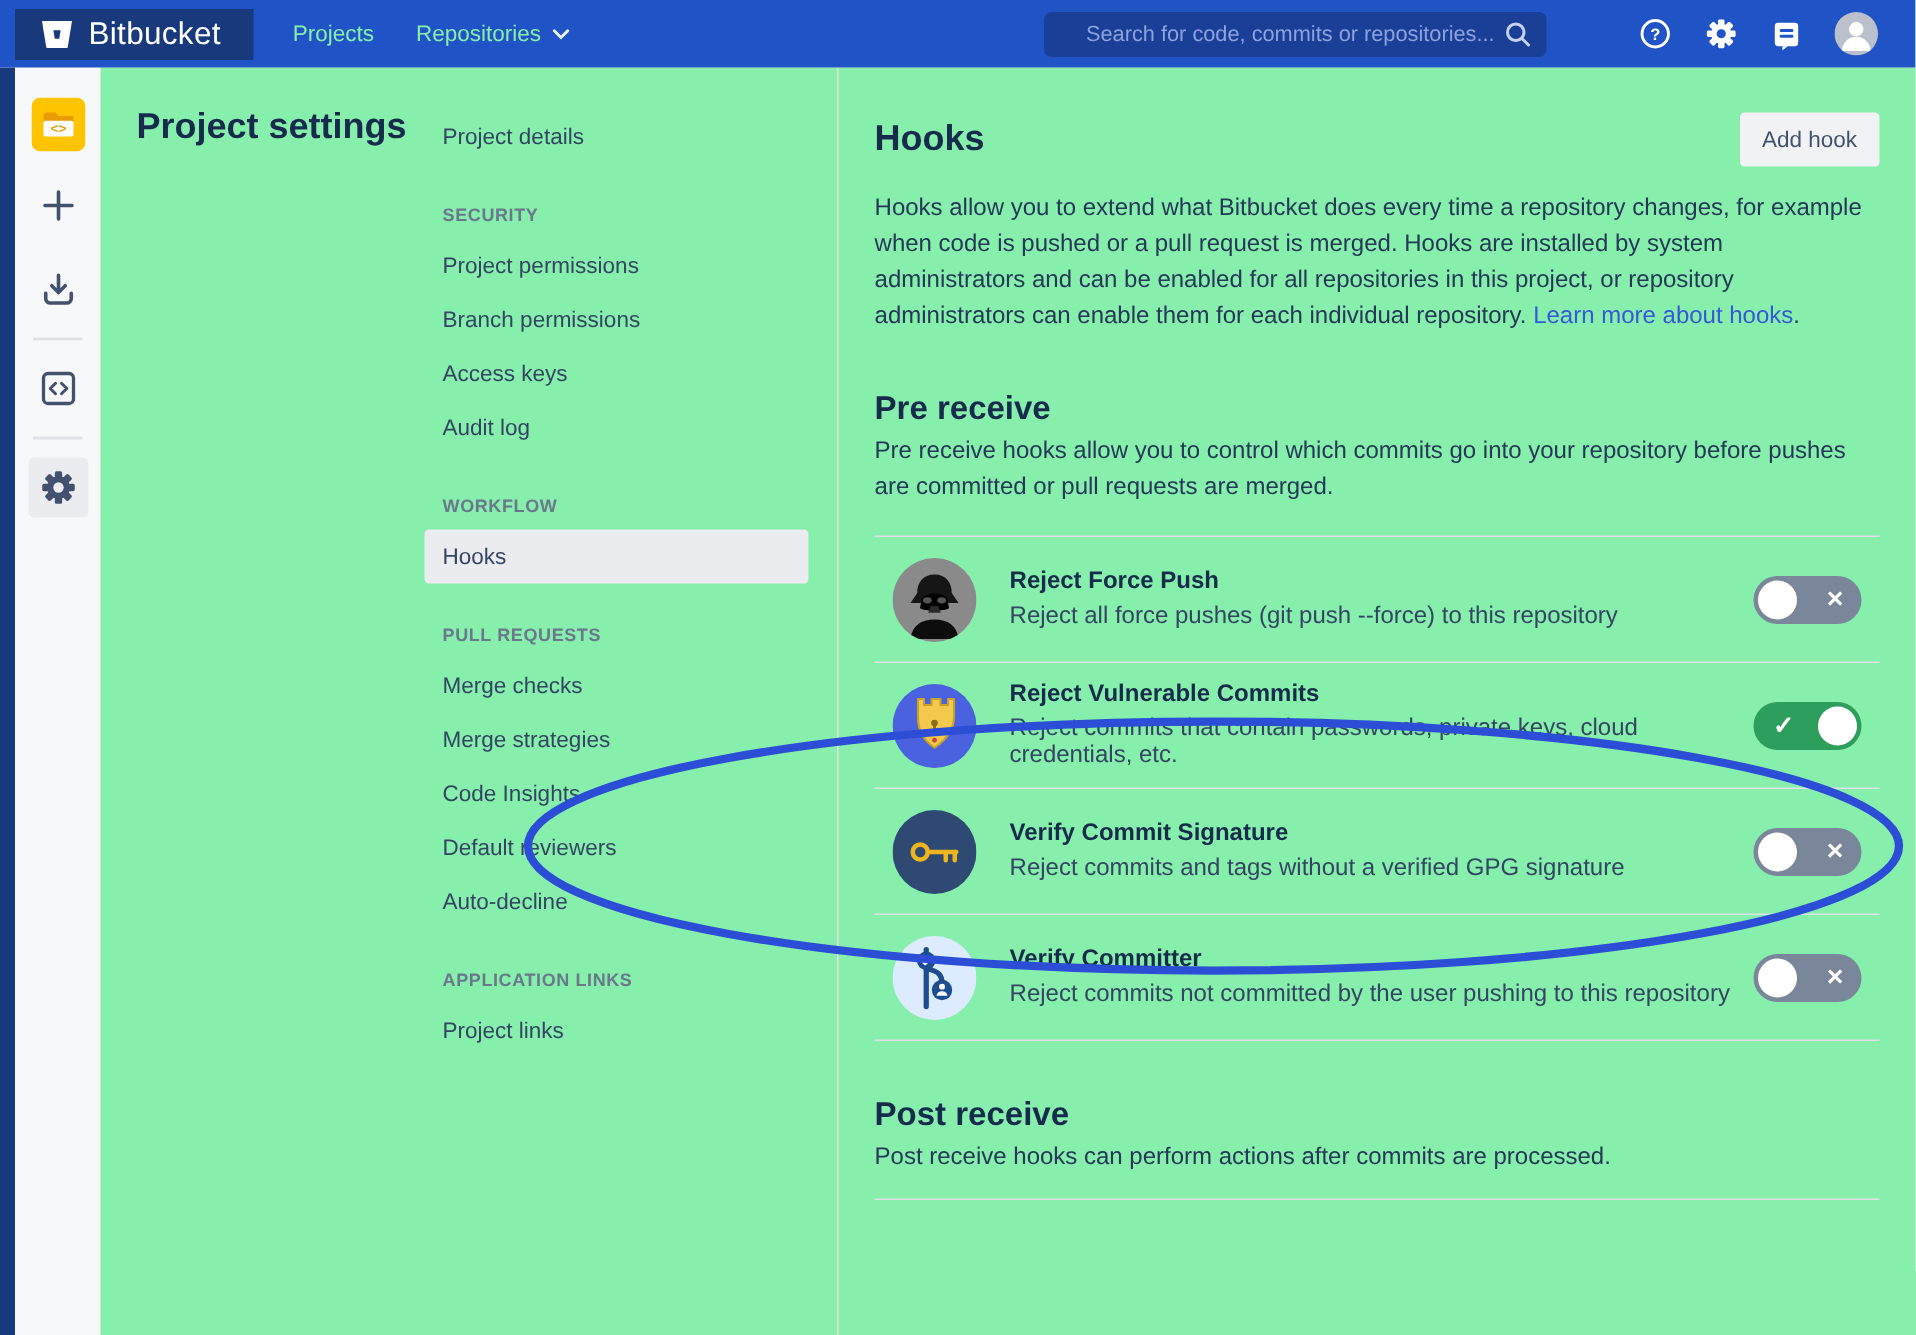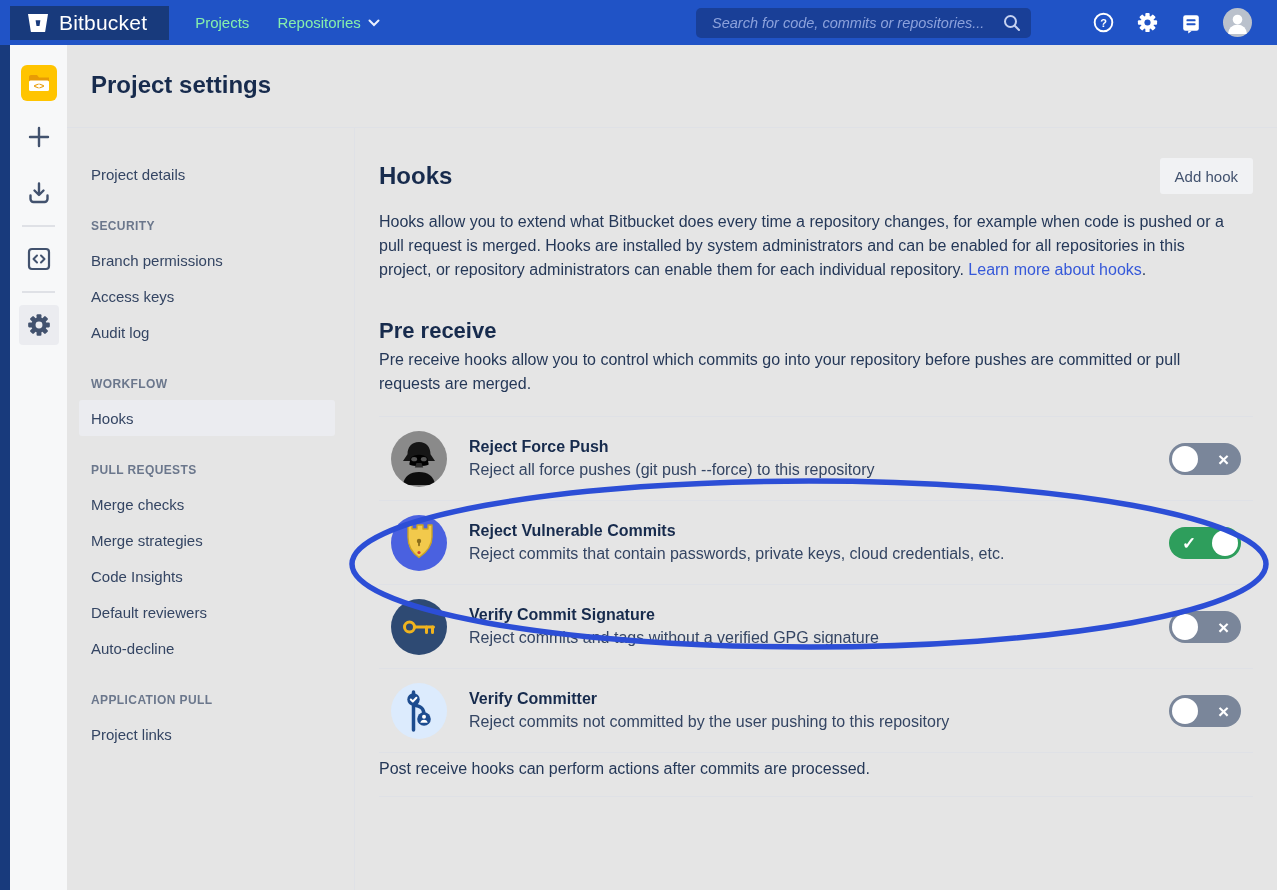--- a/index.html
+++ b/index.html
@@ -8,36 +8,36 @@
 .page{position:relative;width:1277px;height:890px;overflow:hidden;}
 
 
 .topnav{position:relative;height:45px;background:#2053C6;display:flex;align-items:center;padding-left:10px;}
 .logo-block{height:34px;background:#183A7C;display:flex;align-items:center;gap:9px;padding:0 22px 0 16px;cursor:pointer;}
 .brand{color:#fff;font-size:21px;font-weight:500;letter-spacing:.2px;}
 .topnav-menu{display:flex;align-items:center;margin-left:12px;height:45px;}
 .topnav-item{color:#86efac;font-size:15px;padding:0 14px;height:45px;display:flex;align-items:center;gap:7px;cursor:pointer;text-decoration:none;font-weight:500;}
 .topnav-right{margin-left:auto;display:flex;align-items:center;gap:21px;padding-right:25px;}
 .searchbox{position:relative;width:335px;height:30px;background:#193F97;border-radius:5px;display:flex;align-items:center;margin-right:40px;}
-.searchbox input{flex:1;background:transparent;border:none;outline:none;color:#fff;font-size:14.5px;padding:0 34px 0 16px;font-family:inherit;font-style:italic;}
+.searchbox input{flex:1;background:transparent;border:none;outline:none;color:#fff;font-size:14.5px;padding:0 34px 0 28px;font-family:inherit;}
 .searchbox input::placeholder{color:#8CA2DC;}
 .searchbox .sicon{position:absolute;right:9px;top:5px;display:flex;}
 .tn-icon{display:flex;cursor:pointer;}
 
 
 .shell{display:flex;height:845px;}
 .rail{width:10px;background:#183A7C;}
 .iconbar{width:57px;background:#F7F8F9;display:flex;flex-direction:column;align-items:center;padding-top:20px;}
 .proj-avatar{width:36px;height:36px;cursor:pointer;border:none;background:none;padding:0;}
 .ib-btn{background:none;border:none;margin-top:16px;width:40px;height:40px;display:flex;align-items:center;justify-content:center;cursor:pointer;border-radius:4px;}
 .ib-btn.selected{background:#EBECF0;}
 .ib-divider{width:33px;border:none;border-top:2px solid #DFE1E6;margin:12px 0 -4px;}
 
 
-.content-region{flex:1;background:#e5e5e5;display:flex;flex-direction:column;}
+.content-region{flex:1;background:#86efac;display:flex;flex-direction:row;}
 .page-title{font-size:24px;font-weight:600;color:#172B4D;padding:26px 0 0 24px;height:82px;}
 .hdr-divider{border:none;border-top:1px solid #DFE1E6;}
 .columns{display:flex;flex:1;}
 
 
 .sidenav{width:288px;border-right:1px solid #DFE1E6;padding:28px 19px 0 12px;}
 .nav-item{height:36px;display:flex;align-items:center;padding:0 12px;font-size:15px;color:#344563;border-radius:3px;cursor:pointer;}
 .nav-item.selected{background:#EBECF0;}
 .nav-group-header{margin:24px 12px 6px;font-size:12px;font-weight:700;color:#6B778C;letter-spacing:.4px;line-height:20px;}
 
@@ -202,20 +202,21 @@
   <div class="nav-group">
 
     <div class="nav-group-items">
                 <div class="nav-item">Project details</div>
               </div>
   </div>
 
   <div class="nav-group">
     <div class="nav-group-header">SECURITY</div>
     <div class="nav-group-items">
+                <div class="nav-item">Project permissions</div>
                 <div class="nav-item">Branch permissions</div>
                 <div class="nav-item">Access keys</div>
                 <div class="nav-item">Audit log</div>
               </div>
   </div>
 
   <div class="nav-group">
     <div class="nav-group-header">WORKFLOW</div>
     <div class="nav-group-items">
                 <div class="nav-item selected">Hooks</div>
@@ -227,21 +228,21 @@
     <div class="nav-group-items">
                 <div class="nav-item">Merge checks</div>
                 <div class="nav-item">Merge strategies</div>
                 <div class="nav-item">Code Insights</div>
                 <div class="nav-item">Default reviewers</div>
                 <div class="nav-item">Auto-decline</div>
               </div>
   </div>
 
   <div class="nav-group">
-    <div class="nav-group-header">APPLICATION PULL</div>
+    <div class="nav-group-header">APPLICATION LINKS</div>
     <div class="nav-group-items">
                 <div class="nav-item">Project links</div>
               </div>
   </div>
 </nav>
 
         <main class="main">
           <div class="main-header">
             <h2 class="main-title">Hooks</h2>
             <button class="add-hook">Add hook</button>
@@ -341,20 +342,21 @@
       <div class="hook-title">Verify Committer</div>
       <div class="hook-desc">Reject commits not committed by the user pushing to this repository</div>
     </div>
     <div class="toggle off">
       <span class="toggle-glyph">×</span>
       <span class="knob"></span>
     </div>
   </div>
 </div>
 
+          <h3 class="sec-title">Post receive</h3>
           <p class="section-desc">Post receive hooks can perform actions after commits are processed.</p>
           <hr class="bottom-divider">
         </main>
       </div>
     </div>
   </div>
 
   <svg class="annotation" width="1277" height="890" viewBox="0 0 1277 890">
     <ellipse cx="809" cy="564" rx="457" ry="83" fill="none" stroke="#2C4ED6" stroke-width="5.5" stroke-linecap="round"></ellipse>
   </svg>

